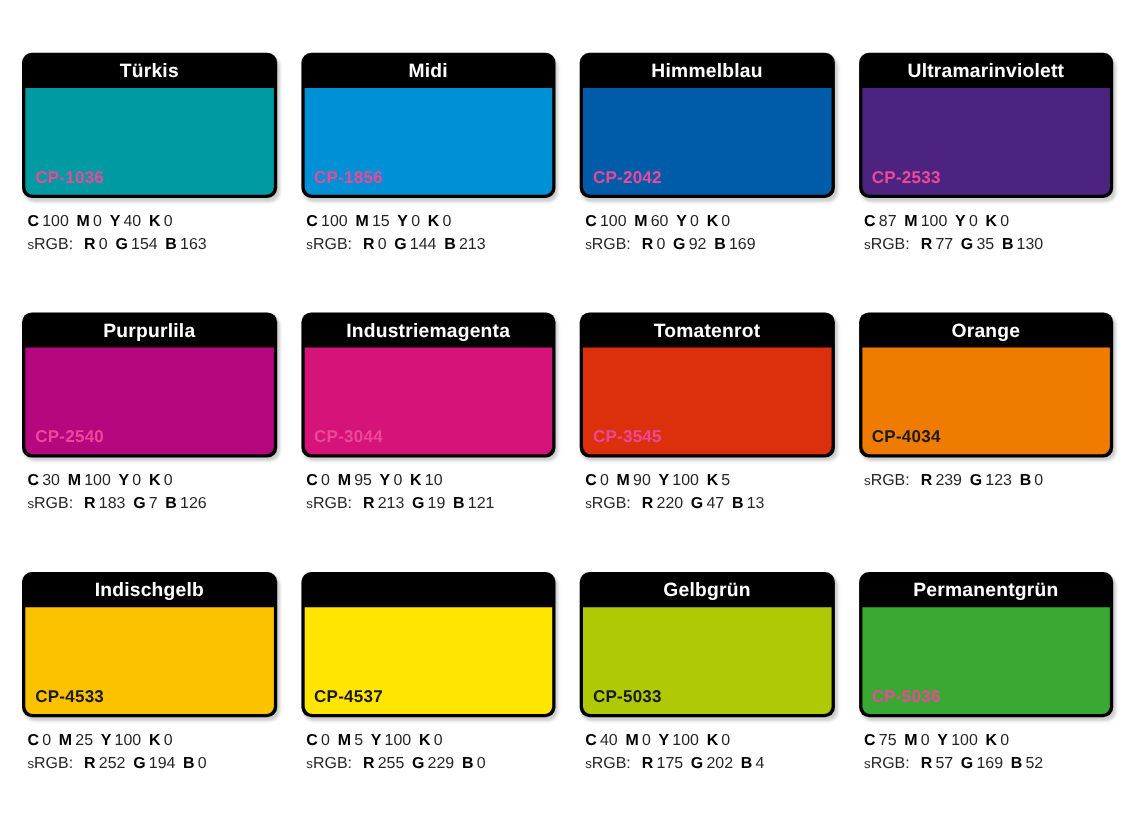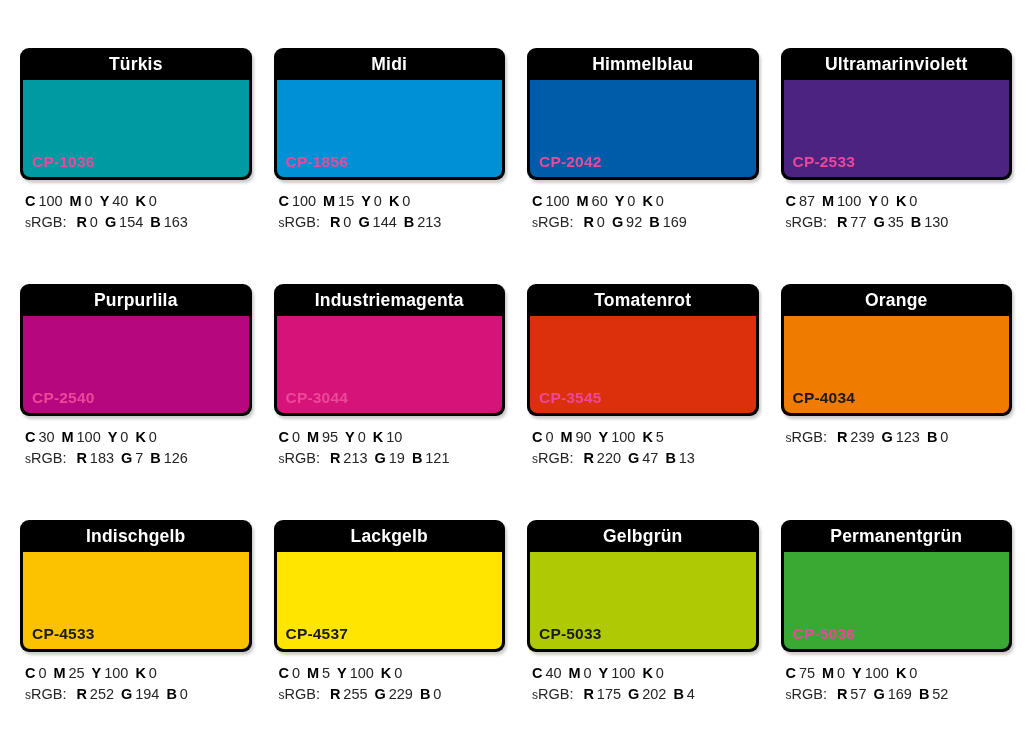--- a/index.html
+++ b/index.html
@@ -204,21 +204,20 @@
         <div class="chip-fill" style="background:#FCC200;"></div>
         <div class="chip-code on-light">CP-4533</div>
       </div>
       <div class="values">
         <div class="value-line"><span class="k">C</span> <span class="v">0</span><span class="sp"></span><span class="k">M</span> <span class="v">25</span><span class="sp"></span><span class="k">Y</span> <span class="v">100</span><span class="sp"></span><span class="k">K</span> <span class="v">0</span></div>
         <div class="value-line"><span class="srgb-label"><span class="small-s">s</span>RGB:</span><span class="sp"></span><span class="k">R</span> <span class="v">252</span><span class="sp"></span><span class="k">G</span> <span class="v">194</span><span class="sp"></span><span class="k">B</span> <span class="v">0</span></div>
       </div>
     </div>
     <div class="swatch-card">
       <div class="chip">
-        <div class="chip-title">Lackgelb</div>
         <div class="chip-fill" style="background:#FFE500;"></div>
         <div class="chip-code on-light">CP-4537</div>
       </div>
       <div class="values">
         <div class="value-line"><span class="k">C</span> <span class="v">0</span><span class="sp"></span><span class="k">M</span> <span class="v">5</span><span class="sp"></span><span class="k">Y</span> <span class="v">100</span><span class="sp"></span><span class="k">K</span> <span class="v">0</span></div>
         <div class="value-line"><span class="srgb-label"><span class="small-s">s</span>RGB:</span><span class="sp"></span><span class="k">R</span> <span class="v">255</span><span class="sp"></span><span class="k">G</span> <span class="v">229</span><span class="sp"></span><span class="k">B</span> <span class="v">0</span></div>
       </div>
     </div>
     <div class="swatch-card">
       <div class="chip">

